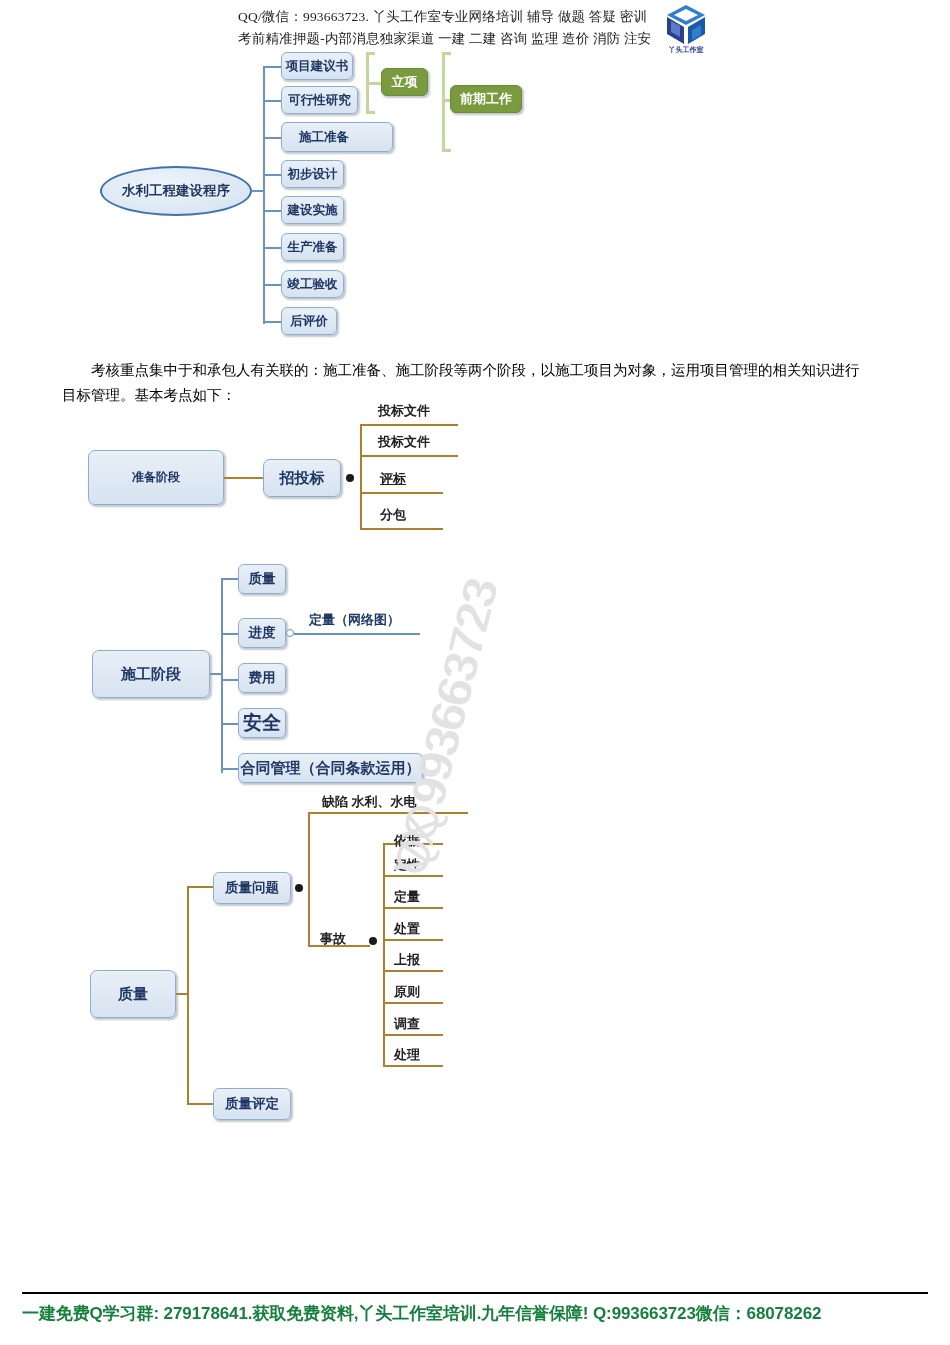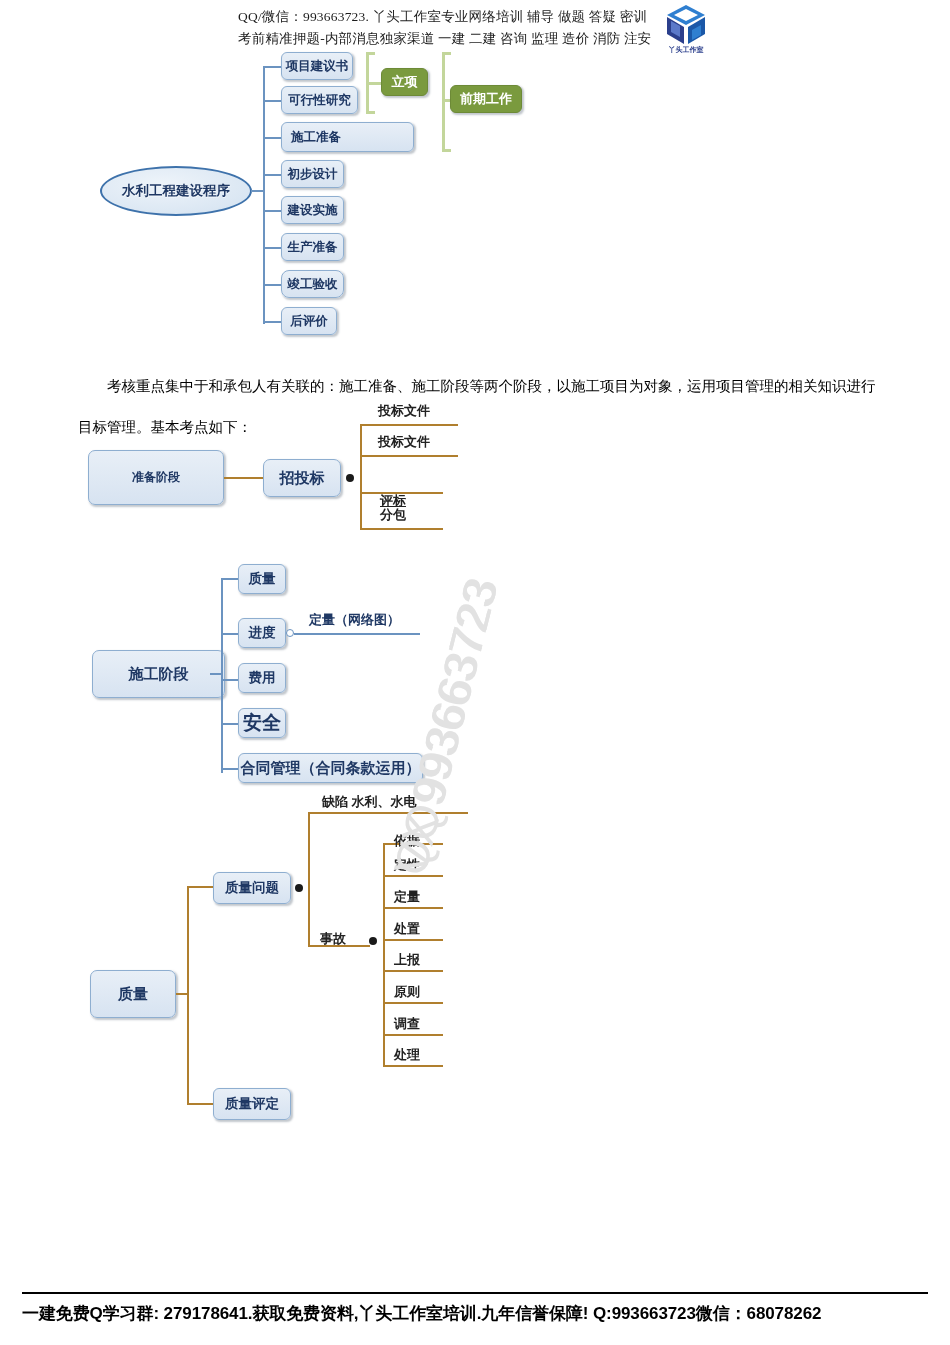--- a/index.html
+++ b/index.html
@@ -78,28 +78,28 @@
     white-space:nowrap;
   }
   .leaf.blue{color:#1f3864;}
 
   
   .para{
     position:absolute;left:62px;top:358px;width:860px;
     font-family:"Liberation Serif","DejaVu Serif",serif;
     font-size:14.5px;line-height:25px;color:#000;text-align:justify;
   }
-  .para p{margin:16px;}
+  .para p{margin:0;}
   .para .ind{text-indent:29px;}
 
   
   .rule{position:absolute;left:22px;top:1292px;width:906px;height:2px;background:#000;}
   .foot{
     position:absolute;left:22px;top:1302px;width:912px;
-    font-size:17px;font-weight:bold;color:#000000;white-space:nowrap;
+    font-size:17px;font-weight:bold;color:#15803d;white-space:nowrap;
     letter-spacing:-.1px;
   }
 </style>
 </head>
 <body>
 
 <div class="page">
 
   <div class="hdr">
     <div class="hdr-line">QQ/微信：993663723. 丫头工作室专业网络培训 辅导 做题 答疑 密训</div>
@@ -131,21 +131,21 @@
     <div class="ln h" style="left:263px;top:100px;width:18px;"></div>
     <div class="ln h" style="left:263px;top:137px;width:18px;"></div>
     <div class="ln h" style="left:263px;top:174px;width:18px;"></div>
     <div class="ln h" style="left:263px;top:210px;width:18px;"></div>
     <div class="ln h" style="left:263px;top:247px;width:18px;"></div>
     <div class="ln h" style="left:263px;top:284px;width:18px;"></div>
     <div class="ln h" style="left:263px;top:321px;width:18px;"></div>
 
     <div class="node sm" style="left:281px;top:52px;width:72px;height:28px;">项目建议书</div>
     <div class="node sm" style="left:281px;top:86px;width:77px;height:28px;">可行性研究</div>
-    <div class="node sm" style="left:281px;top:122px;width:133px;height:30px;justify-content:flex-start;padding-left:9px;">施工准备</div>
+    <div class="node sm" style="left:281px;top:122px;width:112px;height:30px;justify-content:flex-start;padding-left:17px;">施工准备</div>
     <div class="node sm" style="left:281px;top:160px;width:63px;height:28px;">初步设计</div>
     <div class="node sm" style="left:281px;top:196px;width:63px;height:28px;">建设实施</div>
     <div class="node sm" style="left:281px;top:233px;width:63px;height:28px;">生产准备</div>
     <div class="node sm" style="left:281px;top:270px;width:63px;height:28px;border-radius:8px;">竣工验收</div>
     <div class="node sm" style="left:281px;top:307px;width:56px;height:28px;">后评价</div>
 
     <div class="ln gv" style="left:366px;top:52px;height:62px;"></div>
     <div class="ln green" style="left:366px;top:52px;width:9px;height:3px;"></div>
     <div class="ln green" style="left:366px;top:111px;width:9px;height:3px;"></div>
     <div class="ln green" style="left:369px;top:82px;width:12px;height:3px;"></div>
@@ -173,26 +173,26 @@
     <div class="dot" style="left:346px;top:474px;"></div>
 
     <div class="ln brv" style="left:360px;top:424px;height:106px;"></div>
     <div class="ln brh" style="left:360px;top:424px;width:98px;"></div>
     <div class="ln brh" style="left:360px;top:455px;width:98px;"></div>
     <div class="ln brh" style="left:360px;top:492px;width:83px;"></div>
     <div class="ln brh" style="left:360px;top:528px;width:83px;"></div>
 
     <div class="leaf" style="left:378px;top:402px;">投标文件</div>
     <div class="leaf" style="left:378px;top:433px;">投标文件</div>
-    <div class="leaf" style="left:380px;top:492px;text-decoration:underline;">评标</div>
+    <div class="leaf" style="left:380px;top:470px;text-decoration:underline;">评标</div>
     <div class="leaf" style="left:380px;top:506px;">分包</div>
   </div>
 
   <div>
-    <div class="node" style="left:92px;top:650px;width:133px;height:48px;font-size:15px;">施工阶段</div>
+    <div class="node" style="left:92px;top:650px;width:118px;height:48px;font-size:15px;">施工阶段</div>
 
     <div class="ln h" style="left:210px;top:673px;width:12px;"></div>
     <div class="ln v" style="left:221px;top:578px;height:195px;"></div>
 
     <div class="ln h" style="left:221px;top:578px;width:17px;"></div>
     <div class="ln h" style="left:221px;top:633px;width:17px;"></div>
     <div class="ln h" style="left:221px;top:679px;width:17px;"></div>
     <div class="ln h" style="left:221px;top:723px;width:17px;"></div>
     <div class="ln h" style="left:221px;top:768px;width:17px;"></div>
 

